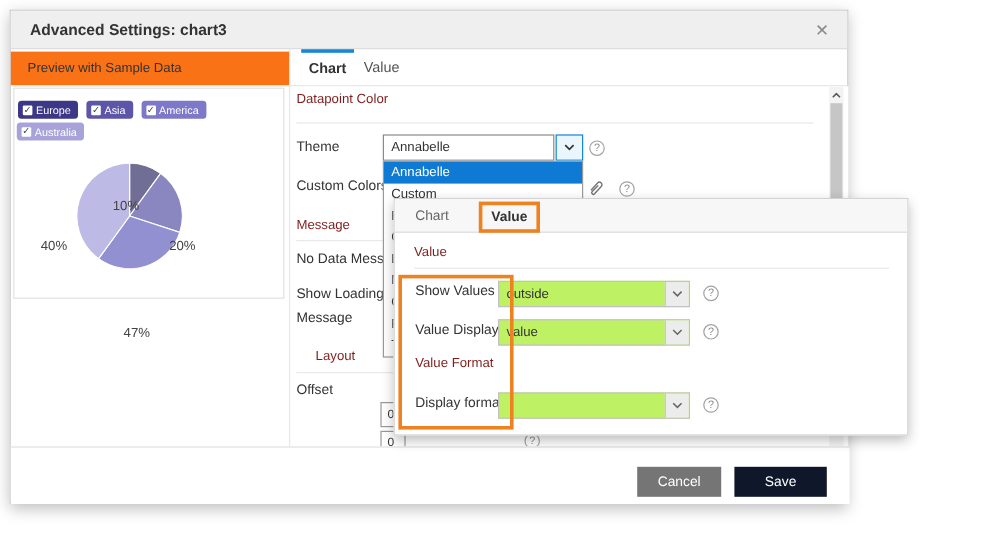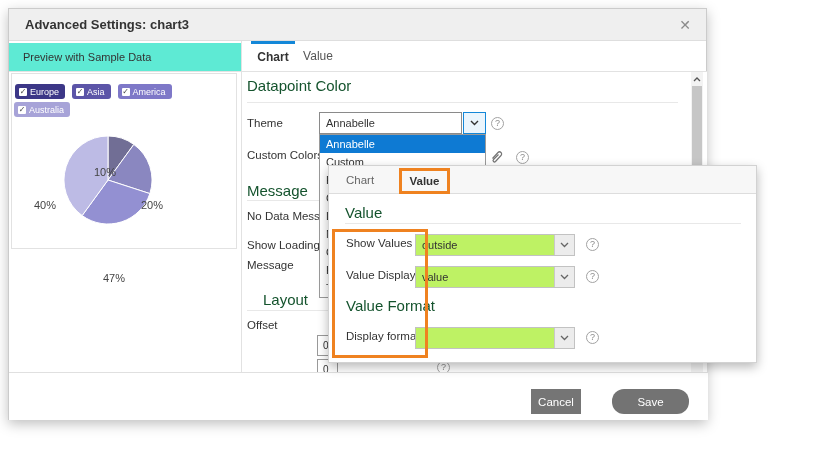--- a/index.html
+++ b/index.html
@@ -9,57 +9,57 @@
 
   
   .dialog{left:8px;top:8px;width:699px;height:412px;background:#fff;border:1px solid #cbcbcb;
           box-shadow:0 4px 12px rgba(0,0,0,.25);}
   .titlebar{left:0;top:0;width:100%;height:32px;background:#efefef;border-bottom:1px solid #dedede;}
   .title{left:16px;top:0;height:32px;line-height:32px;font-size:13px;font-weight:bold;color:#333;}
   .close{right:10px;top:0;width:22px;height:32px;line-height:32px;text-align:center;color:#8a8a8a;
          font-size:14px;cursor:pointer;}
 
   
-  .pv-head{left:0;top:34px;width:232px;height:28px;background:#5eead4;}
+  .pv-head{left:0;top:34px;width:232px;height:28px;background:#f97316;}
   .pv-head span{margin-left:14px;line-height:28px;font-size:11px;color:#333;}
   .vdivider{left:232px;top:32px;width:1px;height:331px;background:#e2e2e2;}
   .hdivider{left:0;top:62px;width:699px;height:1px;background:#e2e2e2;}
   .pv-box{left:2px;top:64px;width:226px;height:176px;border:1px solid #e2e2e2;background:#fff;}
   .legend-row{display:flex;gap:7px;position:absolute;}
   .lg1{left:3px;top:10px;} .lg2{left:2px;top:28px;}
   .chip{display:inline-flex;align-items:center;gap:3px;height:15px;border-radius:3px;
         padding:0 6px 0 4px;color:#fff;font-size:9px;cursor:pointer;}
   .chip .cbx{width:8px;height:8px;background:#fff;border-radius:1px;color:#444;font-size:8px;
              line-height:8px;text-align:center;}
   .pie-label{position:absolute;transform:translate(-50%,-50%);font-size:11px;color:#444;white-space:nowrap;margin-top:48px;}
 
   
   .rpanel{left:233px;top:63px;width:465px;height:300px;overflow:hidden;background:#fff;}
-  .section{font-size:15px;color:#14532d;}
+  .section{font-size:11px;color:#7f1d1d;}
   .lbl{font-size:11.5px;color:#333;}
   .rule{height:1px;background:#e8e8e8;}
   .combo-input{left:77px;top:40px;width:143px;height:22px;border:1px solid #8a8a8a;background:#fff;
                font-size:11px;color:#333;line-height:20px;padding-left:6px;}
   .combo-btn{left:221px;top:40px;width:23px;height:22px;border:1px solid #1387d8;background:#eaf5fd;
              display:flex;align-items:center;justify-content:center;cursor:pointer;}
   .help{width:13px;height:13px;border:1px solid #a2a2a2;border-radius:50%;color:#8a8a8a;font-size:9px;
         line-height:11px;text-align:center;background:#fff;}
   .ddlist{left:77px;top:62px;width:167px;background:#fff;border:1px solid #9a9a9a;z-index:5;}
   .dditem{height:18px;line-height:18px;font-size:11px;color:#333;padding-left:6px;cursor:pointer;}
   .dditem.sel{background:#0e7ad3;color:#fff;}
   .numbox{width:21px;height:21px;border:1px solid #9a9a9a;background:#fff;font-size:10px;color:#333;
           line-height:19px;padding-left:5px;}
   .scrollbar{left:449px;top:0;width:12px;height:300px;background:#f3f3f3;}
   .scroll-up{left:0;top:1px;width:12px;height:12px;display:flex;align-items:center;justify-content:center;cursor:pointer;}
   .scroll-thumb{left:1px;top:14px;width:10px;height:92px;background:#c6c6c6;cursor:pointer;}
 
   
   .footer{left:0;top:363px;width:699px;height:48px;background:#fff;border-top:1px solid #e0e0e0;}
   .btn{position:absolute;top:16px;height:25px;border:none;color:#fff;font-size:11.5px;cursor:pointer;}
-  .btn-cancel{left:522px;width:50px;text-align:center;}
+  .btn-cancel{left:522px;width:70px;text-align:center;}
   .btn-save{left:603px;width:77px;}
 
   
   .overlay{left:328px;top:165px;width:429px;height:198px;background:#fff;border:1px solid #d2d2d2;
            box-shadow:0 4px 10px rgba(0,0,0,.28);z-index:10;}
   .ov-tabbar{left:0;top:0;width:100%;height:28px;background:#f7f7f7;border-bottom:1px solid #ddd;}
   .ov-tab-chart{left:17px;top:0;height:28px;line-height:28px;font-size:11.5px;color:#666;cursor:pointer;}
   .ov-tab-value{left:70px;top:2px;width:51px;height:26px;border:3px solid #ef8220;display:flex;
                 align-items:center;justify-content:center;font-size:11.5px;font-weight:bold;color:#333;cursor:pointer;}
   .ov-select{position:absolute;width:160px;height:22px;border:1px solid #c2c2c2;background:#bef264;}
@@ -183,21 +183,21 @@
           <svg width="8" height="5" viewBox="0 0 8 5">
             <polyline points="1,4 4,1 7,4" fill="none" stroke="#555" stroke-width="1.3"></polyline>
           </svg>
         </div>
         <div class="abs scroll-thumb"></div>
       </div>
     </div>
 
     <div class="abs footer">
       <button class="btn btn-cancel" style="background: rgb(117, 117, 117);">Cancel</button>
-      <button class="btn btn-save" style="background: #737373; border-radius: 12px;">Save</button>
+      <button class="btn btn-save" style="background: #0f172a;">Save</button>
     </div>
   </div>
 
   <div class="abs overlay">
     <div class="abs ov-tabbar">
       <span class="abs ov-tab-chart">Chart</span>
       <span class="abs ov-tab-value" style="border-color: rgb(239, 130, 32);">Value</span>
     </div>
 
     <span class="abs section" style="left:16px;top:38px;">Value</span>

